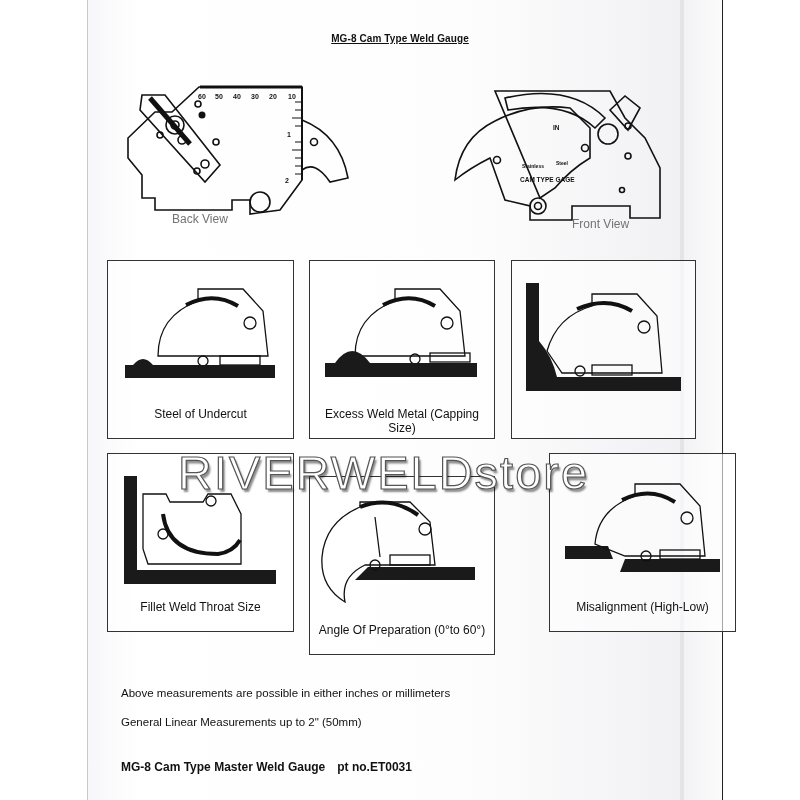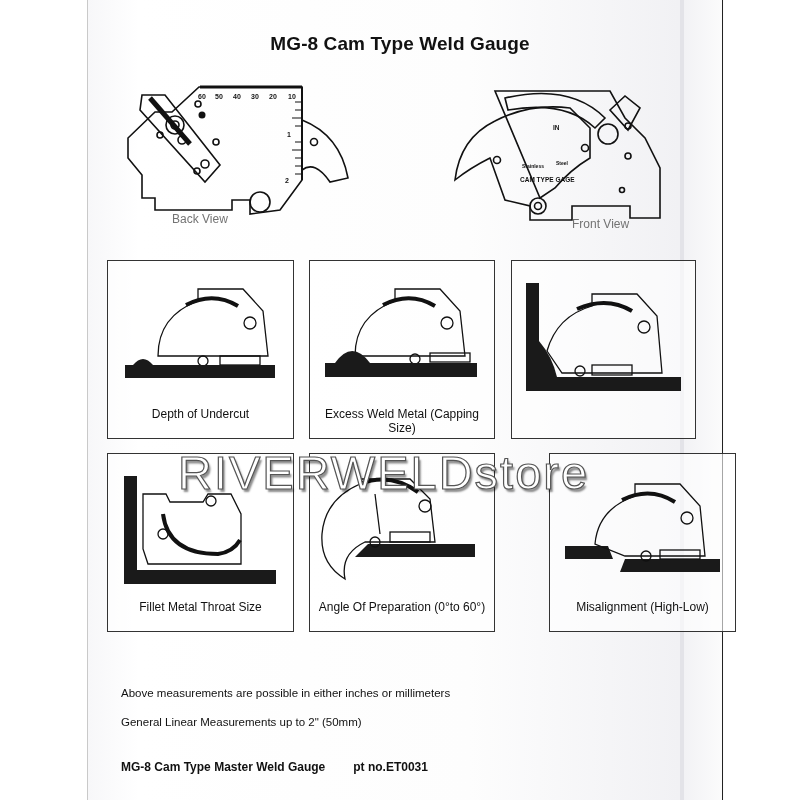--- a/index.html
+++ b/index.html
@@ -12,34 +12,34 @@
     position:absolute; left:87px; top:0; width:636px; height:800px;
     background:linear-gradient(90deg,#f7f7f9 0%,#ffffff 8%,#fdfdfd 60%,#f1f1f4 93%,#fcfcfc 100%);
     border-left:1px solid #c9c9c9;
   }
   .paper-edge-right {
     position:absolute; left:722px; top:0; width:1px; height:838px; background:#222;
   }
   .crease { position:absolute; left:680px; top:0; width:4px; height:800px; background:rgba(200,200,210,0.35); }
   .title {
     position:absolute; left:0; width:800px; top:33px; text-align:center;
-    font-size:19px; font-weight:bold; letter-spacing:0.1px;
+    font-size:10px; font-weight:bold; text-decoration:underline; letter-spacing:0.1px;
   }
   .view { position:absolute; }
   .view-label { position:absolute; font-size:12px; color:#737373; }
   .box {
     position:absolute; border:1.5px solid #333; background:rgba(255,255,255,0.6);
   }
   .box .caption {
     position:absolute; left:0; right:0; text-align:center; font-size:12px; color:#111;
   }
   .box svg { position:absolute; left:0; top:0; }
   .note { position:absolute; left:121px; font-size:11.5px; color:#111; }
   .footer { position:absolute; left:121px; top:760px; font-size:12px; font-weight:bold; }
-  .footer .pt { margin-left:28px; }
+  .footer .pt { margin-left:12px; }
   .watermark {
     position:absolute; left:178px; top:445px; font-size:47px; letter-spacing:2px;
     color:#ffffff; font-family:"Liberation Sans", sans-serif;
     -webkit-text-stroke:1.2px #555;
     text-shadow:2px 3px 2px rgba(0,0,0,0.45);
     pointer-events:none;
   }
 </style>
 </head>
 <body>
@@ -128,21 +128,21 @@
     <g fill="none" stroke="#111" stroke-width="1.3">
       <path d="M50 95 Q50 55 90 40 L90 28 L135 28 L155 50 L160 95 Z"></path>
       <path d="M78 44 Q105 30 130 45" stroke-width="4"></path>
       <circle cx="142" cy="62" r="6"></circle>
       <circle cx="95" cy="100" r="5"></circle>
       <rect x="112" y="95" width="40" height="9"></rect>
     </g>
     <rect x="17" y="104" width="150" height="13" fill="#1a1a1a"></rect>
     <path d="M25 104 Q35 92 45 104 Z" fill="#1a1a1a"></path>
   </svg>
-  <div class="caption" style="top:146px;">Depth of Undercut</div>
+  <div class="caption" style="top:146px;">Steel of Undercut</div>
 </div>
 
 <div class="box" style="left:309px;top:260px;width:184px;height:177px;">
   <svg width="184" height="140">
     <g fill="none" stroke="#111" stroke-width="1.3">
       <path d="M45 95 Q45 55 85 40 L85 28 L130 28 L150 50 L155 95 Z"></path>
       <path d="M73 44 Q100 30 125 45" stroke-width="4"></path>
       <circle cx="137" cy="62" r="6"></circle>
       <circle cx="105" cy="98" r="5"></circle>
       <rect x="120" y="92" width="40" height="9"></rect>
@@ -172,24 +172,24 @@
   <svg width="185" height="140">
     <rect x="16" y="22" width="13" height="108" fill="#1a1a1a"></rect>
     <rect x="16" y="116" width="152" height="14" fill="#1a1a1a"></rect>
     <g fill="none" stroke="#111" stroke-width="1.3">
       <path d="M35 40 L58 40 L62 48 L95 48 L100 40 L123 40 L133 60 L133 110 L40 110 L35 95 Z"></path>
       <path d="M55 60 Q60 100 110 100 Q125 98 132 86" stroke-width="4"></path>
       <circle cx="103" cy="47" r="5"></circle>
       <circle cx="55" cy="80" r="5"></circle>
     </g>
   </svg>
-  <div class="caption" style="top:146px;">Fillet Metal Throat Size</div>
-</div>
-
-<div class="box" style="left:309px;top:453px;width:184px;height:177px;">
+  <div class="caption" style="top:146px;">Fillet Weld Throat Size</div>
+</div>
+
+<div class="box" style="left:309px;top:476px;width:184px;height:177px;">
   <svg width="184" height="140">
     <path d="M58 90 L165 90 L165 103 L45 103 Z" fill="#1a1a1a"></path>
     <g fill="none" stroke="#111" stroke-width="1.3">
       <path d="M50 25 L100 25 L120 45 L125 88 L55 88 Q30 100 35 125 Q10 110 12 80 Q15 45 50 30 Z"></path>
       <path d="M50 30 Q80 18 108 38" stroke-width="4"></path>
       <circle cx="115" cy="52" r="6"></circle>
       <circle cx="65" cy="88" r="5"></circle>
       <rect x="80" y="78" width="40" height="10"></rect>
       <path d="M65 40 L70 80"></path>
     </g>

